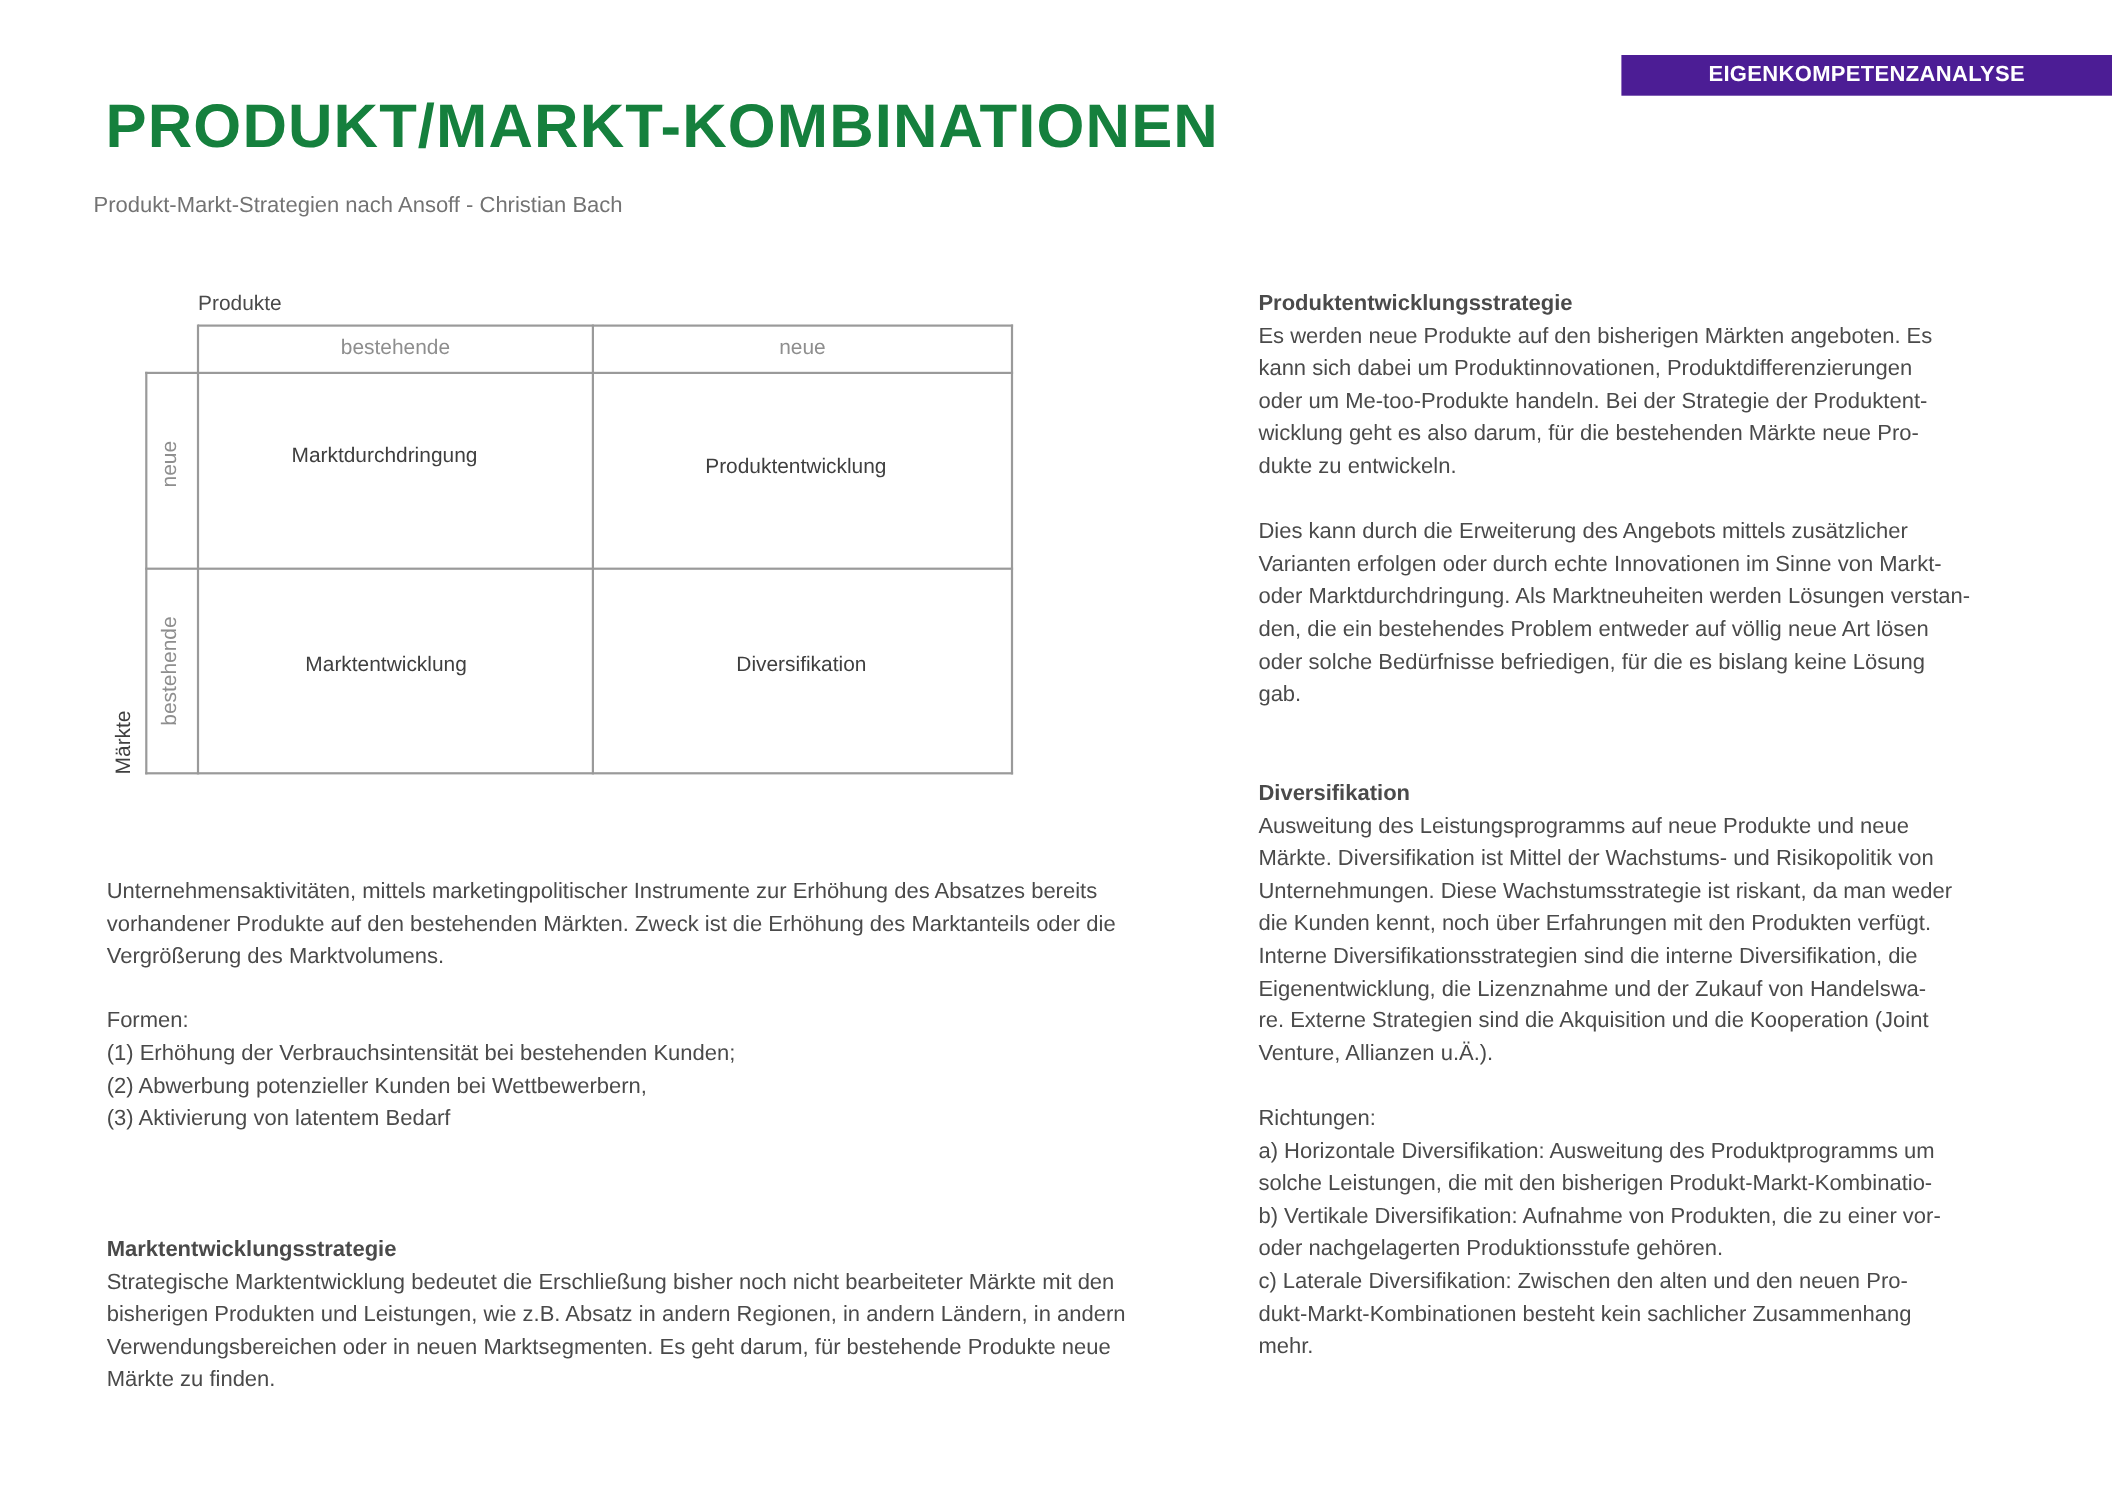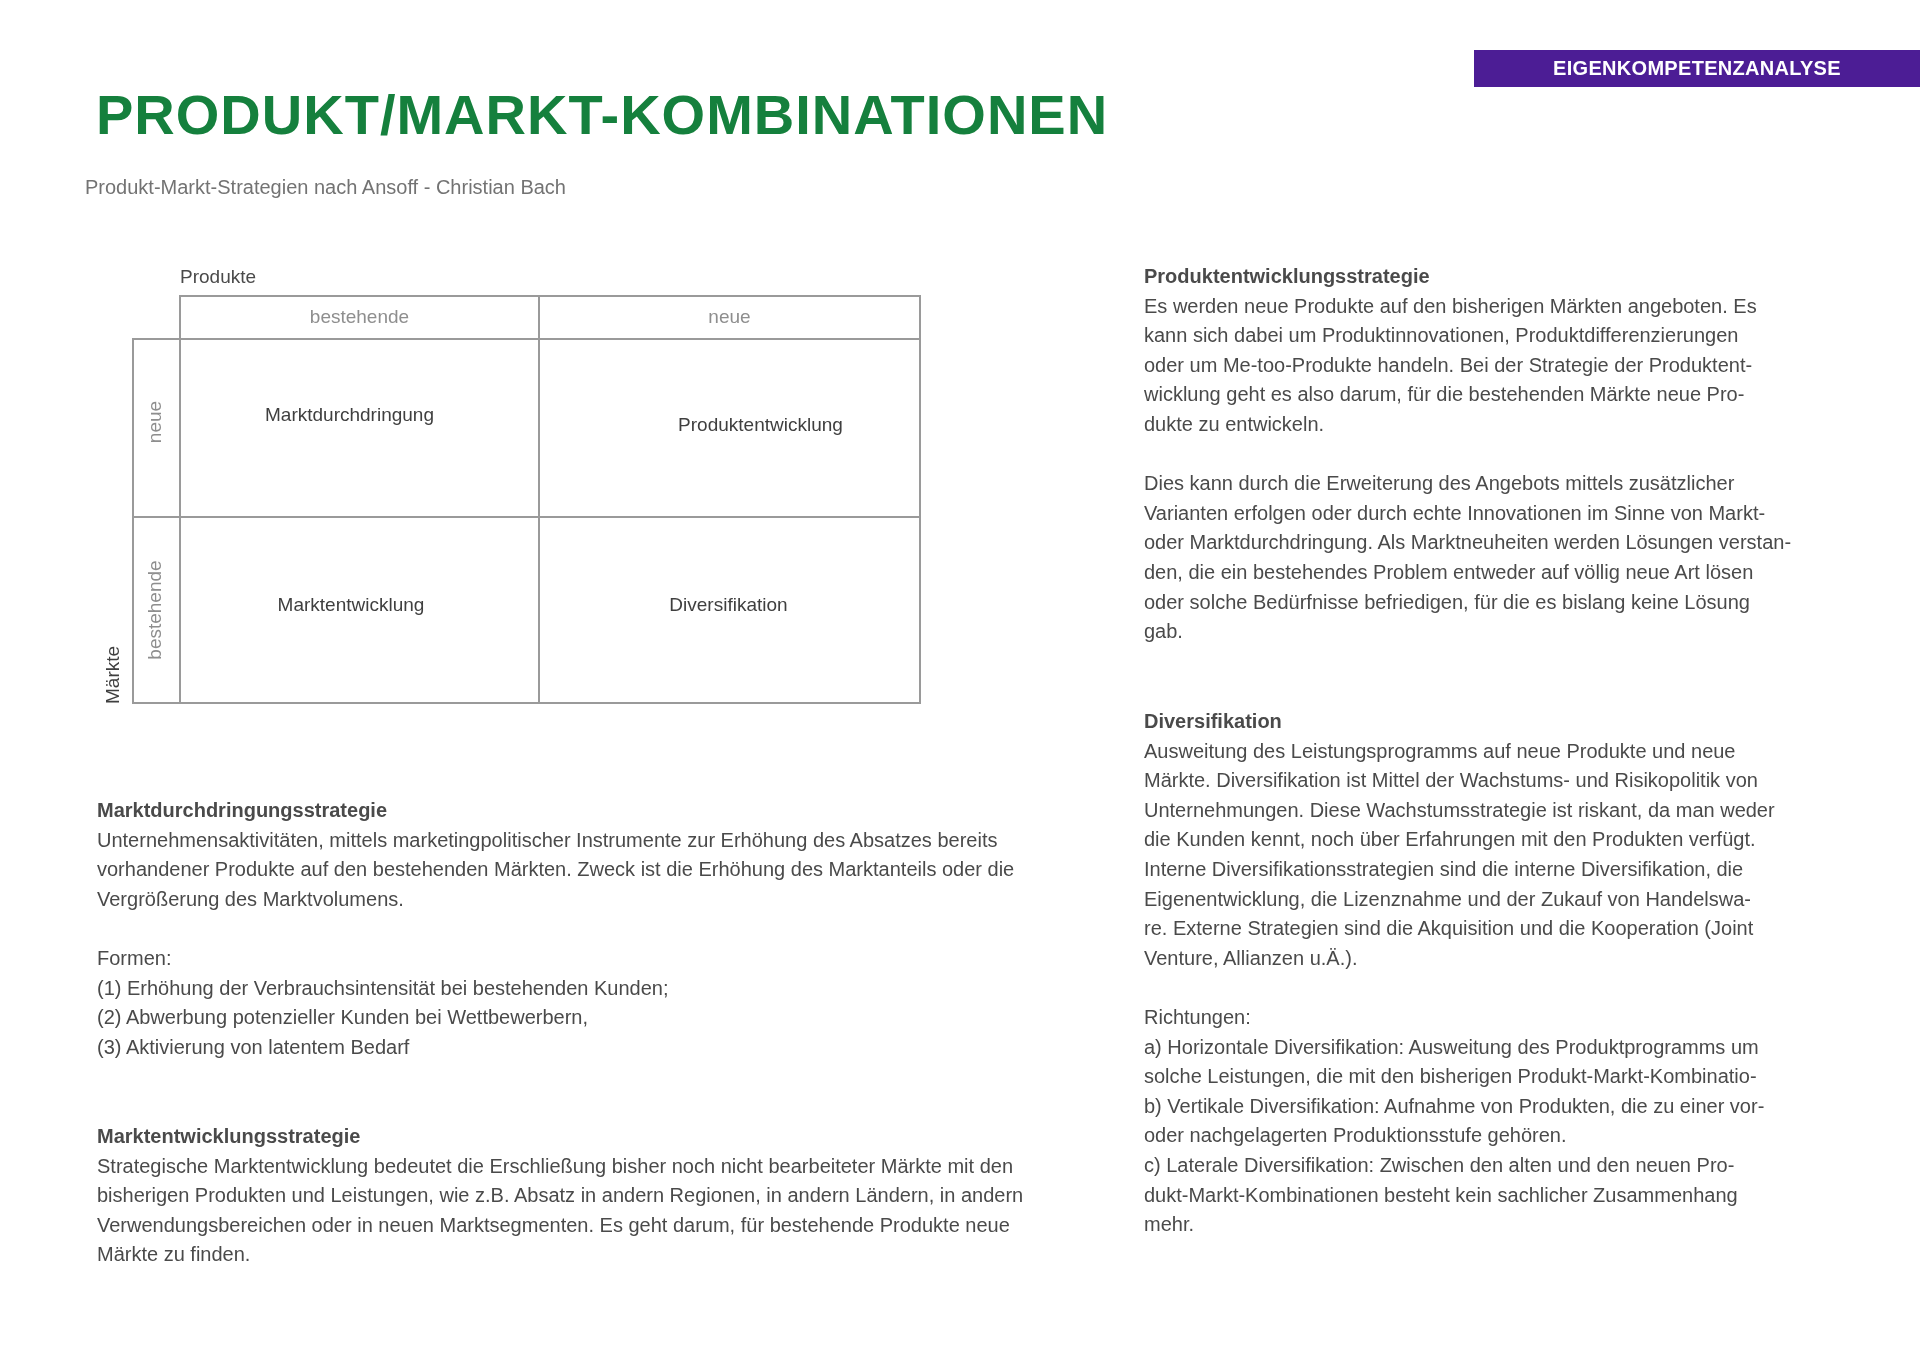--- a/index.html
+++ b/index.html
@@ -49,27 +49,26 @@
 
   <div class="col-head" style="left:181px; top:306px; width:357px;">bestehende</div>
   <div class="col-head" style="left:540px; top:306px; width:379px;">neue</div>
 
   <div class="row-head" style="left:106px; top:410px; width:100px; height:24px;">neue</div>
   <div class="row-head" style="left:96px; top:598px; width:120px; height:24px;">bestehende</div>
 
   <div class="axis-maerkte" style="left:84px; top:662px; width:60px; height:24px;">Märkte</div>
 
   <div class="cell-label" style="left:181px; top:404px; width:337px;">Marktdurchdringung</div>
-  <div class="cell-label" style="left:540px; top:414px; width:367px;padding-left:37px;">Produktentwicklung</div>
+  <div class="cell-label" style="left:540px; top:414px; width:367px;">Produktentwicklung</div>
   <div class="cell-label" style="left:181px; top:594px; width:340px;">Marktentwicklung</div>
   <div class="cell-label" style="left:540px; top:594px; width:377px;">Diversifikation</div>
 </div>
 
 <div class="section left-sec" style="top:796px;">
-  <h3>Marktdurchdringungsstrategie</h3>
   <p>Unternehmensaktivitäten, mittels marketingpolitischer Instrumente zur Erhöhung des Absatzes bereits</p>
   <p>vorhandener Produkte auf den bestehenden Märkten. Zweck ist die Erhöhung des Marktanteils oder die</p>
   <p>Vergrößerung des Marktvolumens.</p>
   <div class="gap"></div>
   <p>Formen:</p>
   <p>(1) Erhöhung der Verbrauchsintensität bei bestehenden Kunden;</p>
   <p>(2) Abwerbung potenzieller Kunden bei Wettbewerbern,</p>
   <p>(3) Aktivierung von latentem Bedarf</p>
 </div>
 

